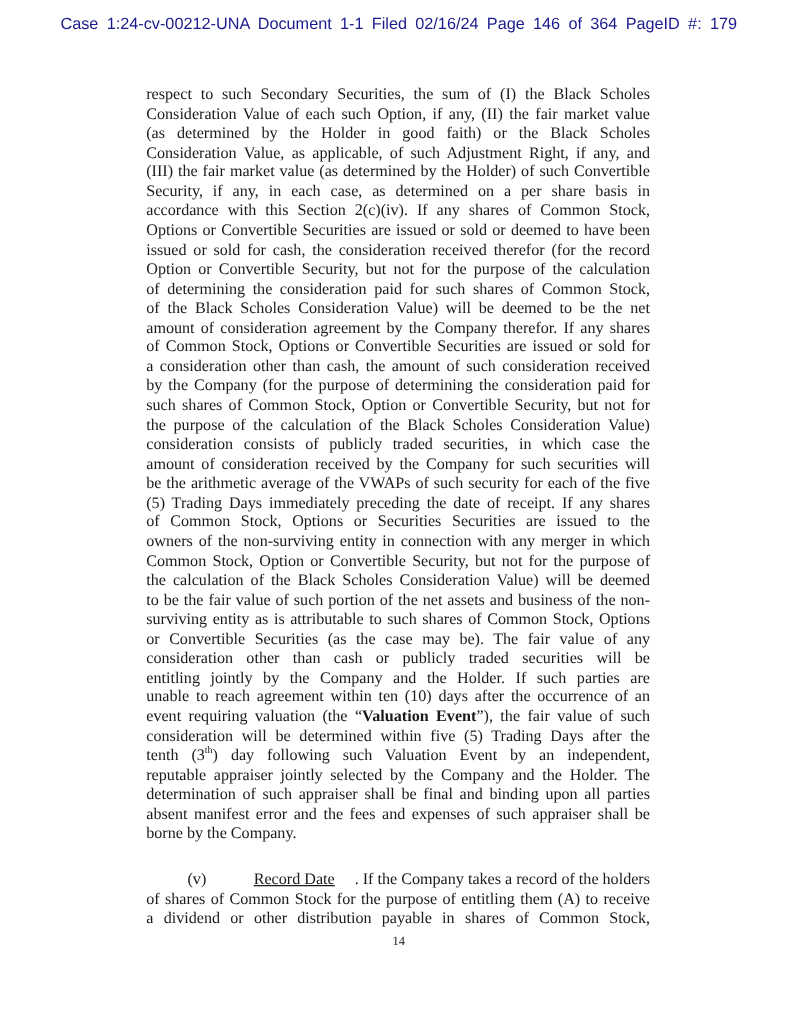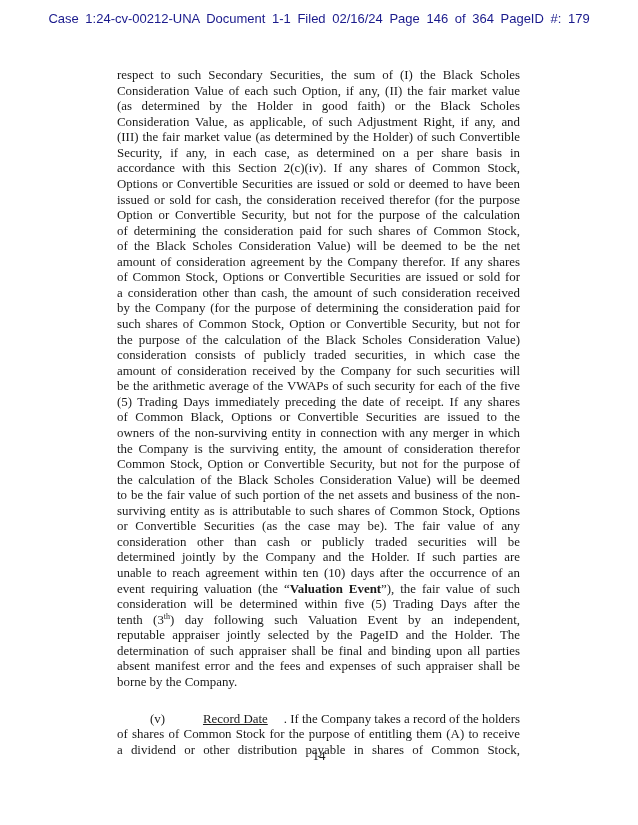--- a/index.html
+++ b/index.html
@@ -17,21 +17,21 @@
       font-size: 12.9px; line-height: 15.57px; color: #1a1a1a;
     }
     .line { display: block; text-align: justify; text-align-last: justify; white-space: nowrap; height: 15.57px; }
     .line.last { text-align-last: left; }
     .gap { height: 21px; }
     .u { text-decoration: underline; }
     .b { font-weight: bold; }
     sup { font-size: 8px; line-height: 0; vertical-align: super; }
     .page-number {
       position: absolute; top: 748px; left: 0; width: 638px; text-align: center;
-      font-family: "Liberation Serif", serif; font-size: 13px; color: #1a1a1a;
+      font-family: "Liberation Serif", serif; font-size: 10px; color: #1a1a1a;
     }
   </style>
 </head>
 <body>
 
 <div class="header" style="color: rgb(26, 26, 140);">
   <span>Case 1:24-cv-00212-UNA</span>
   <span>Document 1-1</span>
   <span>Filed 02/16/24</span>
   <span>Page 146 of 364</span>
@@ -41,54 +41,53 @@
 <div class="body-text">
   <div id="p1">
       <div class="line">respect to such Secondary Securities, the sum of (I) the Black Scholes</div>
       <div class="line">Consideration Value of each such Option, if any, (II) the fair market value</div>
       <div class="line">(as determined by the Holder in good faith) or the Black Scholes</div>
       <div class="line">Consideration Value, as applicable, of such Adjustment Right, if any, and</div>
       <div class="line">(III) the fair market value (as determined by the Holder) of such Convertible</div>
       <div class="line">Security, if any, in each case, as determined on a per share basis in</div>
       <div class="line">accordance with this Section 2(c)(iv). If any shares of Common Stock,</div>
       <div class="line">Options or Convertible Securities are issued or sold or deemed to have been</div>
-      <div class="line">issued or sold for cash, the consideration received therefor (for the purpose</div>
+      <div class="line">issued or sold for cash, the consideration received therefor (for the record</div>
       <div class="line">Option or Convertible Security, but not for the purpose of the calculation</div>
       <div class="line">of determining the consideration paid for such shares of Common Stock,</div>
       <div class="line">of the Black Scholes Consideration Value) will be deemed to be the net</div>
       <div class="line">amount of consideration agreement by the Company therefor. If any shares</div>
       <div class="line">of Common Stock, Options or Convertible Securities are issued or sold for</div>
       <div class="line">a consideration other than cash, the amount of such consideration received</div>
       <div class="line">by the Company (for the purpose of determining the consideration paid for</div>
       <div class="line">such shares of Common Stock, Option or Convertible Security, but not for</div>
       <div class="line">the purpose of the calculation of the Black Scholes Consideration Value)</div>
       <div class="line">consideration consists of publicly traded securities, in which case the</div>
       <div class="line">amount of consideration received by the Company for such securities will</div>
       <div class="line">be the arithmetic average of the VWAPs of such security for each of the five</div>
       <div class="line">(5) Trading Days immediately preceding the date of receipt. If any shares</div>
-      <div class="line">of Common Black, Options or Convertible Securities are issued to the</div>
+      <div class="line">of Common Stock, Options or Securities Securities are issued to the</div>
       <div class="line">owners of the non-surviving entity in connection with any merger in which</div>
-      <div class="line">the Company is the surviving entity, the amount of consideration therefor</div>
       <div class="line">Common Stock, Option or Convertible Security, but not for the purpose of</div>
       <div class="line">the calculation of the Black Scholes Consideration Value) will be deemed</div>
       <div class="line">to be the fair value of such portion of the net assets and business of the non-</div>
       <div class="line">surviving entity as is attributable to such shares of Common Stock, Options</div>
       <div class="line">or Convertible Securities (as the case may be). The fair value of any</div>
       <div class="line">consideration other than cash or publicly traded securities will be</div>
-      <div class="line">determined jointly by the Company and the Holder. If such parties are</div>
+      <div class="line">entitling jointly by the Company and the Holder. If such parties are</div>
       <div class="line">unable to reach agreement within ten (10) days after the occurrence of an</div>
     </div>
   <div class="line">
     <span>event requiring valuation (the “</span><span class="b">Valuation Event</span><span>”), the fair value of such</span>
   </div>
   <div class="line">consideration will be determined within five (5) Trading Days after the</div>
   <div class="line">
     <span>tenth (3</span><sup>th</sup><span>) day following such Valuation Event by an independent,</span>
   </div>
-  <div class="line">reputable appraiser jointly selected by the PageID and the Holder. The</div>
+  <div class="line">reputable appraiser jointly selected by the Company and the Holder. The</div>
   <div class="line">determination of such appraiser shall be final and binding upon all parties</div>
   <div class="line">absent manifest error and the fees and expenses of such appraiser shall be</div>
   <div class="line last">borne by the Company.</div>
 
   <div class="gap"></div>
 
   <div class="line" style="text-align-last: left; padding-left: 33px; box-sizing: border-box; display: flex; white-space: nowrap; justify-content: flex-start;">
     <span style="width:57px; display:inline-block;">(v)</span>
     <span class="u">Record Date</span>
       <span style="white-space: pre; flex: 1 1 0%; text-align: justify; text-align-last: justify; margin-left: 16px;">. If the Company takes a record of the holders</span>

